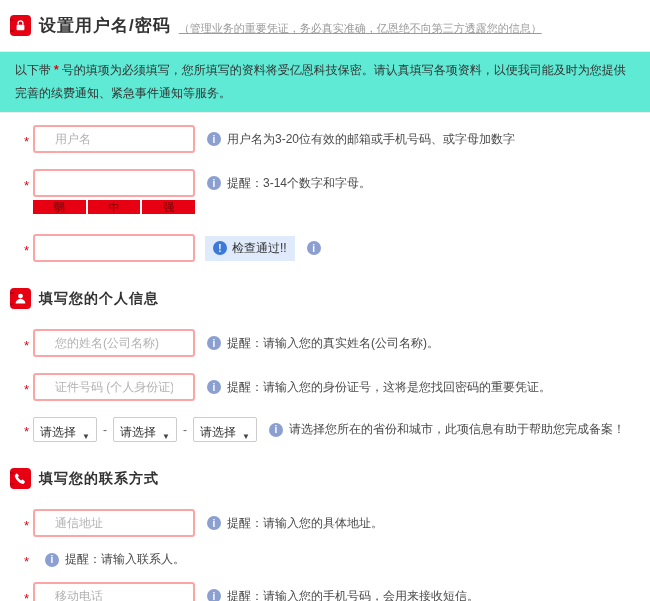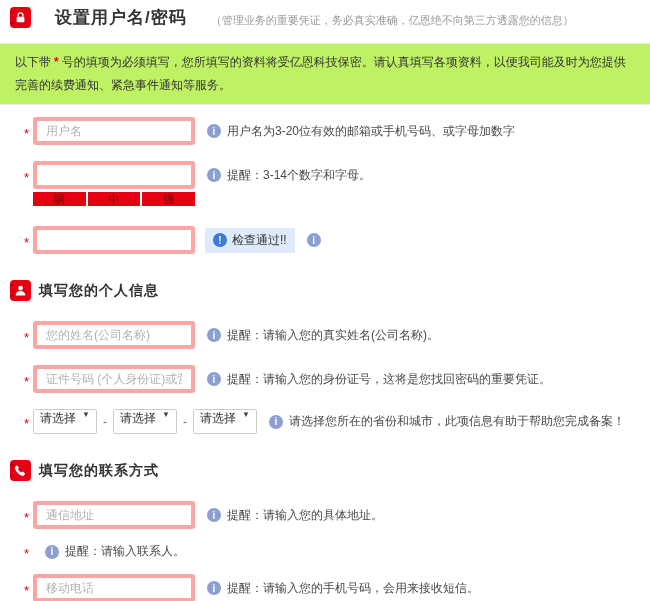--- a/index.html
+++ b/index.html
@@ -4,45 +4,45 @@
 <style>
   * { box-sizing: border-box; margin: 0; padding: 0; }
   html, body { background: #fff; }
   body {
     width: 650px; height: 601px; overflow: hidden;
     font-family: "Liberation Sans", "DejaVu Sans", sans-serif;
     position: relative;
   }
   
   .sec-h { display: flex; align-items: center; padding-left: 10px; }
-  .sec-h.first { padding-top: 6px; gap: 16px; }
+  .sec-h.first { padding-top: 14px; }
   .sec-icon {
     width: 21px; height: 21px; background: #e60012; border-radius: 4px;
     display: flex; align-items: center; justify-content: center;
     position: relative; flex: none;
   }
   .sec-icon::before { content: ""; position: absolute; left: 0; top: 4px; width: 4px; height: 2px; background: #b3000e; }
   .sec-icon::after  { content: ""; position: absolute; left: 0; bottom: 4px; width: 4px; height: 2px; background: #b3000e; }
   .sec-title { font-size: 17px; font-weight: bold; color: #333; margin-left: 8px; letter-spacing: 1px; }
   .sec-title.sm { font-size: 14px; }
-  .sec-sub { font-size: 11px; color: #9b9b9b; margin-left: 8px; padding-top: 5px; }
+  .sec-sub { font-size: 11px; color: #9b9b9b; margin-left: 8px; padding-top: 5px; text-decoration: underline; }
   
   .notice {
-    margin-top: 14px; background: #bef264;
+    margin-top: 14px; background: #5eead4;
     border-top: 1px solid #ececec; border-bottom: 1px solid #ececec;
     padding: 7px 15px; font-size: 12px; color: #333; line-height: 23px;
   }
   .star-inline { color: #e60012; font-weight: bold; margin: 0 3px; }
   
   .row { display: flex; align-items: center; margin-left: 24px; margin-top: 16px; }
   .row.tight { margin-top: 12px; }
   .star { color: #e60012; font-size: 13px; width: 9px; flex: none; line-height: 1; padding-top: 4px; }
   .txt {
-    width: 162px; height: 28px; border: 4px solid #fca5a5; border-radius: 3px;
-    padding: 0 9px; font-size: 12px; color: #333; outline: none; background: #fff;
+    width: 162px; height: 28px; border: 2px solid #fca5a5; border-radius: 3px;
+    padding: 0 20px; font-size: 12px; color: #333; outline: none; background: #fff;
   }
   .txt::placeholder { color: #b2b2b2; }
   .hint { display: flex; align-items: center; margin-left: 12px; font-size: 12px; color: #4a4a4a; }
   .info-ic {
     width: 14px; height: 14px; border-radius: 50%; background: #8c9fd1; color: #fff;
     font-size: 10px; font-weight: bold; font-style: normal;
     display: flex; align-items: center; justify-content: center;
     margin-right: 6px; flex: none;
   }
   
@@ -57,21 +57,21 @@
     padding: 4px 8px; margin-left: 10px; font-size: 12px; color: #333; flex: none;
   }
   .alert-ic {
     width: 14px; height: 14px; border-radius: 50%; background: #3c79d8; color: #fff;
     font-size: 10px; font-weight: bold; font-style: normal;
     display: flex; align-items: center; justify-content: center; margin-right: 5px; flex: none;
   }
   
   .sel {
     width: 64px; height: 25px; border: 1px solid #ccc; border-radius: 2px; background: #fff;
-    display: flex; align-items: flex-start; justify-content: space-between;
+    display: flex; align-items: flex-end; justify-content: space-between;
     padding: 0 6px; font-size: 12px; color: #333; cursor: pointer; flex: none;
   }
   .caret { font-size: 8px; color: #444; }
   .sep { margin: 0 6px; color: #666; font-size: 12px; }
   .mt26 { margin-top: 26px; }
   .mt14 { margin-top: 14px; }
 </style>
 </head>
 <body>
 

